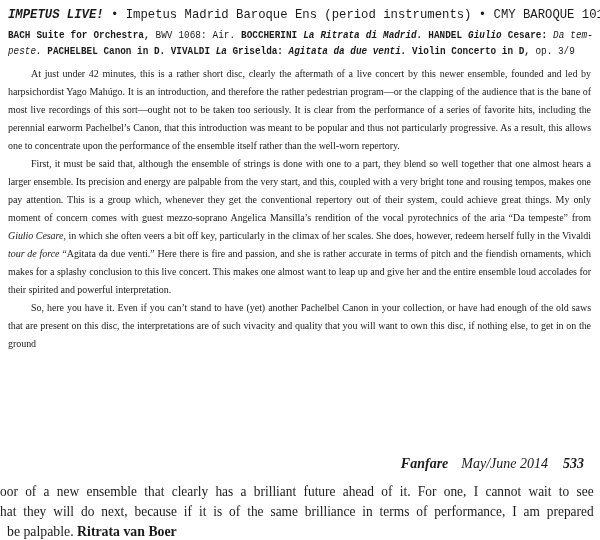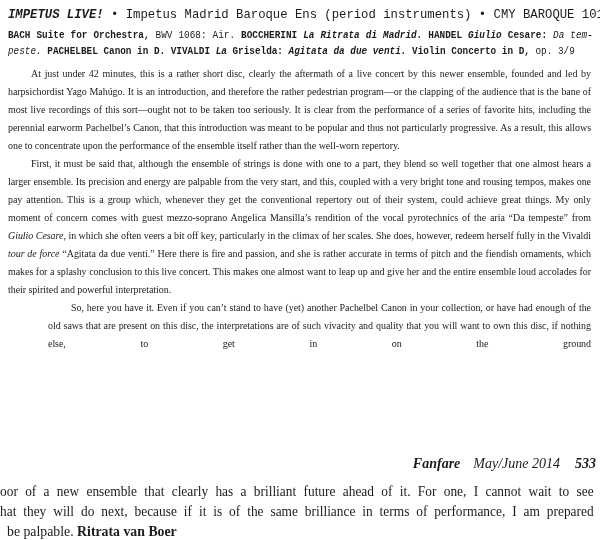--- a/index.html
+++ b/index.html
@@ -51,26 +51,26 @@
   .body-text {
     padding: 6px 9px 0 8px;
     height: 392px;
     overflow: hidden;
     font-size: 10px;
     line-height: 18px;
     letter-spacing: -0.05px;
     text-align: justify;
   }
   .body-text p { text-indent: 23px; }
-  .body-text p.stretch-last { text-align-last: justify; margin-left: 40px; }
+  .body-text p.stretch-last { text-align-last: justify; }
 
   
   .review-footer {
     margin-top: 4px;
-    padding-right: 4px;
+    padding-right: 16px;
     text-align: right;
     font-style: italic;
     font-size: 14px;
     line-height: 17px;
   }
   .review-footer .journal { font-weight: bold; }
   .review-footer .issue { margin-left: 13px; }
   .review-footer .pageno { font-weight: bold; margin-left: 15px; }
 
   

